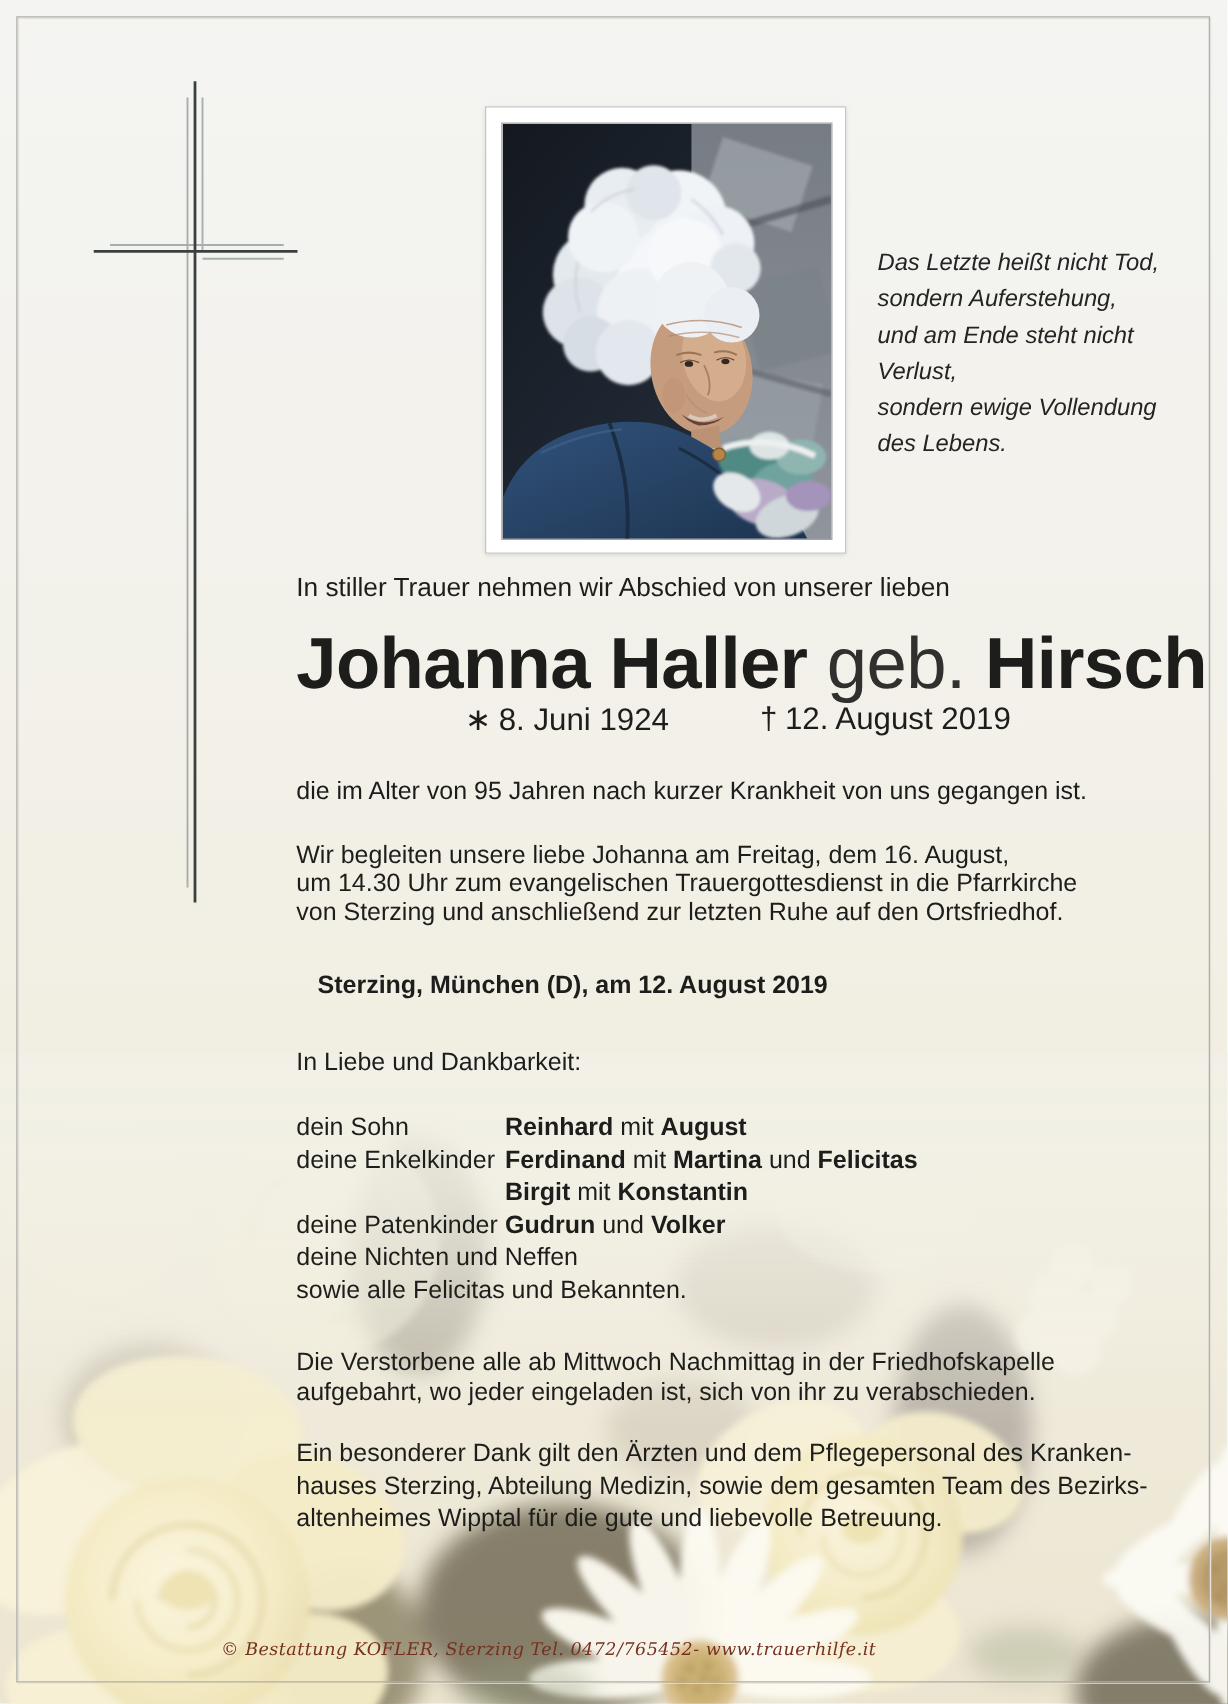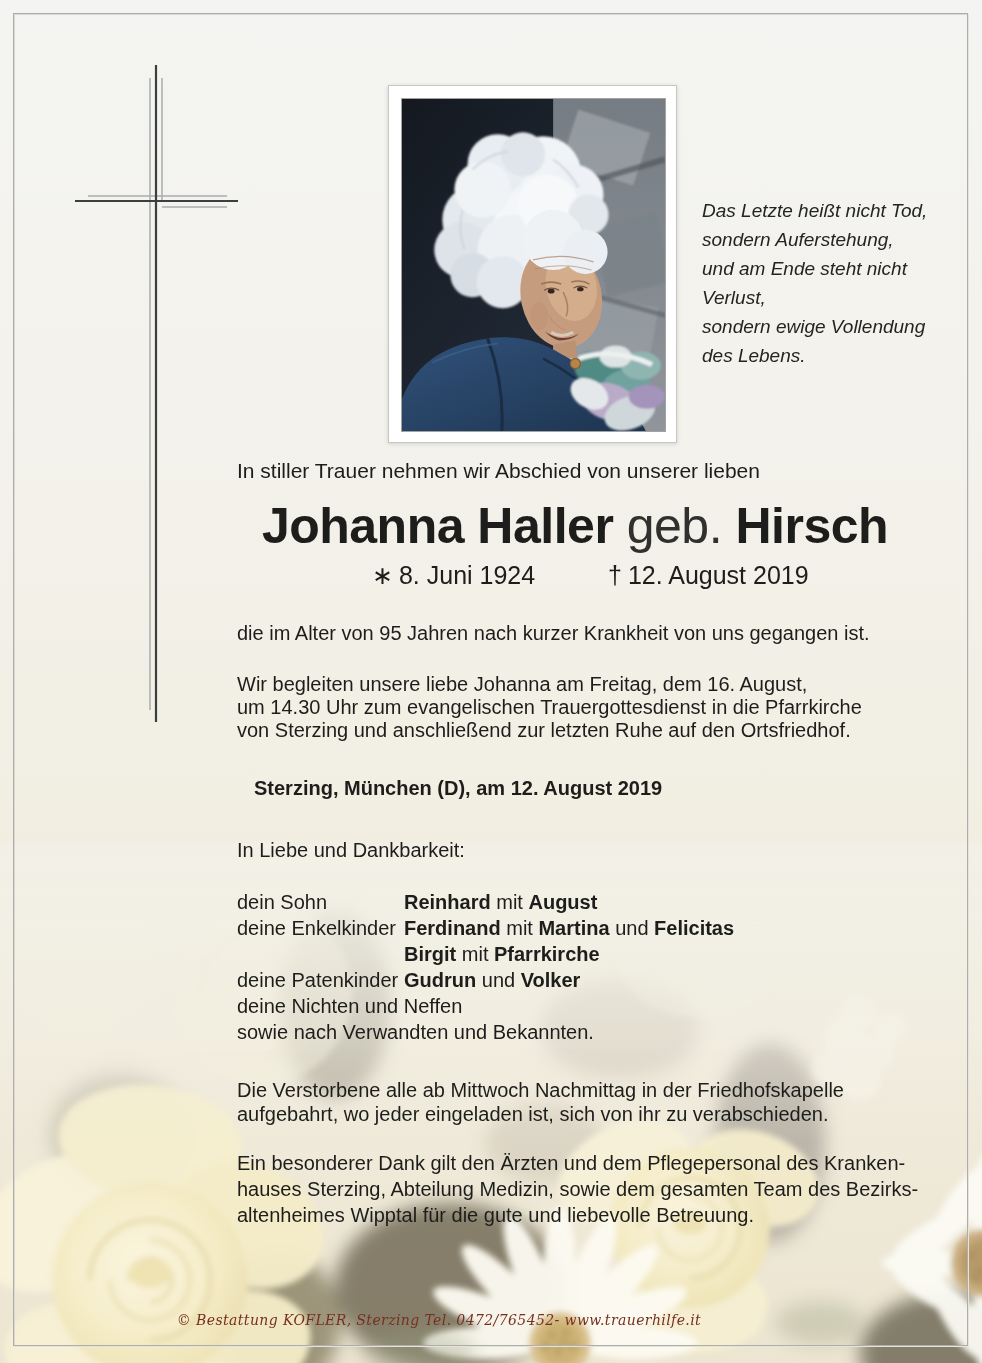--- a/index.html
+++ b/index.html
@@ -30,21 +30,21 @@
   .photo-inner{width:100%;height:100%;border:1px solid #a3a39f;overflow:hidden;}
   .photo-inner svg{display:block;}
 
   
   .poem{left:702px;top:196px;width:268px;font-size:19px;line-height:29px;
     font-style:italic;color:#242424;}
 
   .t{position:absolute;z-index:4;font-size:20px;}
   .intro{left:237px;top:459px;font-size:21px;}
   .name-line{left:237px;top:497px;width:676px;text-align:center;
-    font-size:50px;letter-spacing:-0.5px;white-space:nowrap;}
+    font-size:58px;letter-spacing:-0.5px;white-space:nowrap;}
   .name-line .bold{font-weight:bold;}
   .name-line .geb{font-weight:400;color:#30302e;}
   .dates{top:561px;left:0;width:982px;height:30px;font-size:25px;}
   .dates .birth{position:absolute;left:372px;}
   .dates .death{position:absolute;left:608px;}
   .sym{display:inline-block;margin-right:6px;}
   .p-passing{left:237px;top:622px;}
   .funeral{left:237px;top:673px;line-height:23px;}
   .place-date{left:254px;top:777px;font-weight:bold;}
   .closing{left:237px;top:839px;}
@@ -310,24 +310,24 @@
     <div>von Sterzing und anschließend zur letzten Ruhe auf den Ortsfriedhof.</div>
   </div>
 
   <div class="t place-date">Sterzing, München (D), am 12. August 2019</div>
 
   <div class="t closing">In Liebe und Dankbarkeit:</div>
 
   <div class="t family">
       <div class="fam-row"><span class="fam-label">dein Sohn</span><span class="fam-names"><span class="b">Reinhard</span><span> mit </span><span class="b">August</span></span></div>
       <div class="fam-row"><span class="fam-label">deine Enkelkinder</span><span class="fam-names"><span class="b">Ferdinand</span><span> mit </span><span class="b">Martina</span><span> und </span><span class="b">Felicitas</span></span></div>
-      <div class="fam-row"><span class="fam-label"></span><span class="fam-names"><span class="b">Birgit</span><span> mit </span><span class="b">Pfarrkirche</span></span></div>
+      <div class="fam-row"><span class="fam-label"></span><span class="fam-names"><span class="b">Birgit</span><span> mit </span><span class="b">Konstantin</span></span></div>
       <div class="fam-row"><span class="fam-label">deine Patenkinder</span><span class="fam-names"><span class="b">Gudrun</span><span> und </span><span class="b">Volker</span></span></div>
       <div class="fam-row"><span class="fam-label">deine Nichten und Neffen</span><span class="fam-names"></span></div>
-      <div class="fam-row"><span class="fam-label">sowie nach Verwandten und Bekannten.</span><span class="fam-names"></span></div>
+      <div class="fam-row"><span class="fam-label">sowie alle Felicitas und Bekannten.</span><span class="fam-names"></span></div>
     </div>
 
   <div class="t farewell">
     <div>Die Verstorbene alle ab Mittwoch Nachmittag in der Friedhofskapelle</div>
     <div>aufgebahrt, wo jeder eingeladen ist, sich von ihr zu verabschieden.</div>
   </div>
 
   <div class="t thanks">
     <div>Ein besonderer Dank gilt den Ärzten und dem Pflegepersonal des Kranken-</div>
     <div>hauses Sterzing, Abteilung Medizin, sowie dem gesamten Team des Bezirks-</div>

